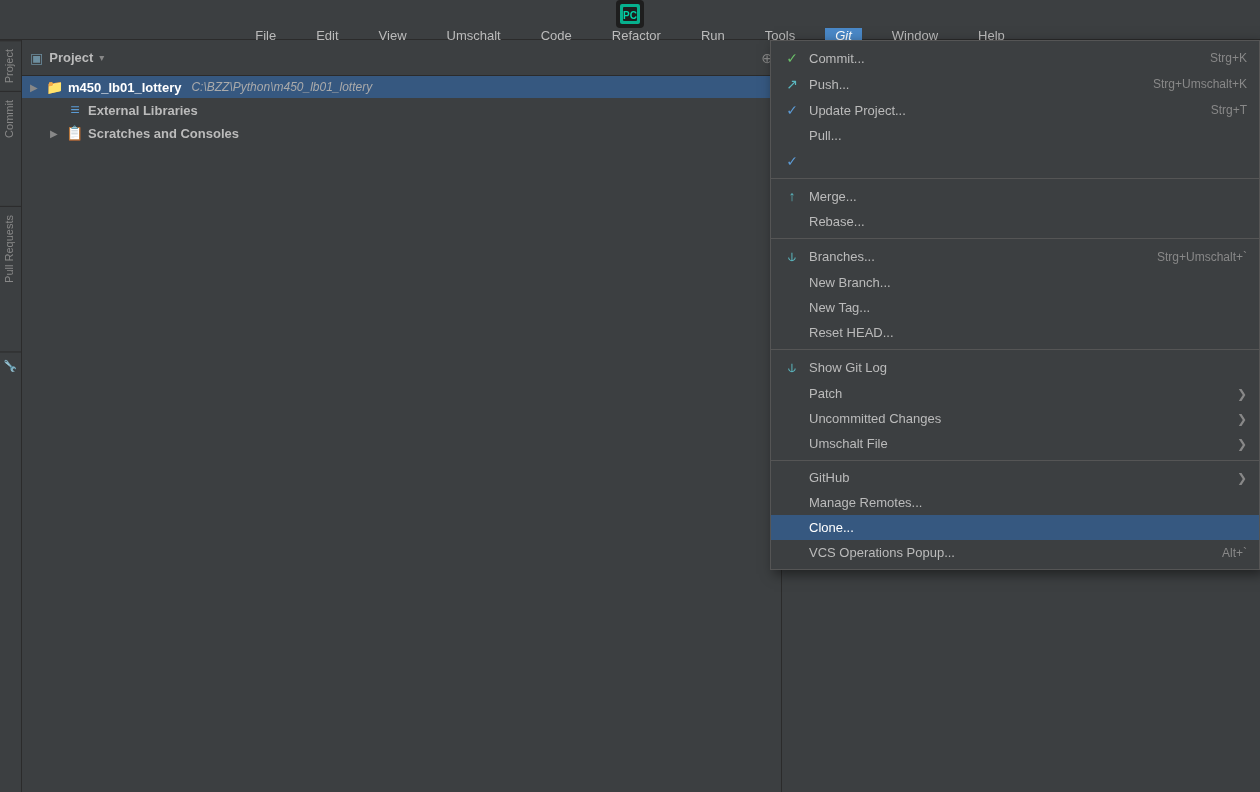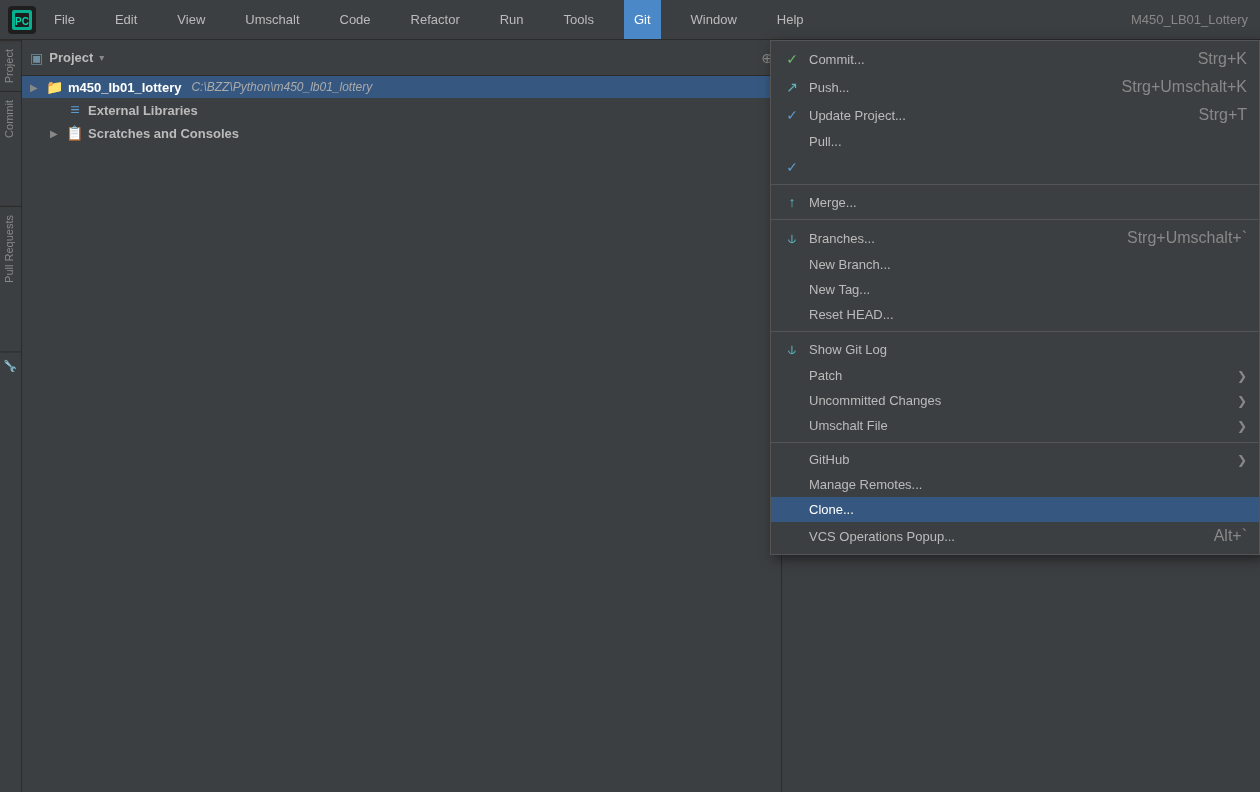--- a/index.html
+++ b/index.html
@@ -14,20 +14,21 @@
       position: relative;
     }
 
     
     #title-bar {
       height: 40px;
       background: #3c3f41;
       display: flex;
       align-items: center;
       border-bottom: 1px solid #2b2b2b;
+      flex-direction: column;
     }
 
     #app-icon {
       width: 36px;
       height: 36px;
       margin: 0 4px;
       display: flex;
       align-items: center;
       justify-content: center;
     }
@@ -201,34 +202,35 @@
       font-size: 14px;
       flex-shrink: 0;
     }
 
     .menu-row .row-label {
       flex: 1;
     }
 
     .menu-row .row-shortcut {
       color: #888;
-      font-size: 16px;
+      font-size: 12px;
       white-space: nowrap;
     }
     .menu-row.highlighted .row-shortcut { color: #aaa; }
 
     .menu-row .submenu-arrow {
       color: #888;
       font-size: 12px;
     }
 
     
     .menu-item-git {
       background: #4a88c7;
       color: white;
+      font-style: italic;
     }
 
     
     .icon-green { color: #6abf69; }
     .icon-teal { color: #5bb8c0; }
     .icon-blue { color: #5c9bd6; }
   </style>
 </head>
 <body>
 
@@ -330,20 +332,25 @@
       <span class="row-shortcut"></span>
     </div>
   </div>
 
   <div class="menu-section">
     <div class="menu-row">
       <span class="row-icon icon-teal">↑</span>
       <span class="row-label">Merge...</span>
       <span class="row-shortcut"></span>
     </div>
+    <div class="menu-row">
+      <span class="row-icon"></span>
+      <span class="row-label">Rebase...</span>
+      <span class="row-shortcut"></span>
+    </div>
   </div>
 
   <div class="menu-section">
     <div class="menu-row">
       <span class="row-icon icon-teal">⫝</span>
       <span class="row-label">Branches...</span>
       <span class="row-shortcut">Strg+Umschalt+`</span>
     </div>
     <div class="menu-row">
       <span class="row-icon"></span>

